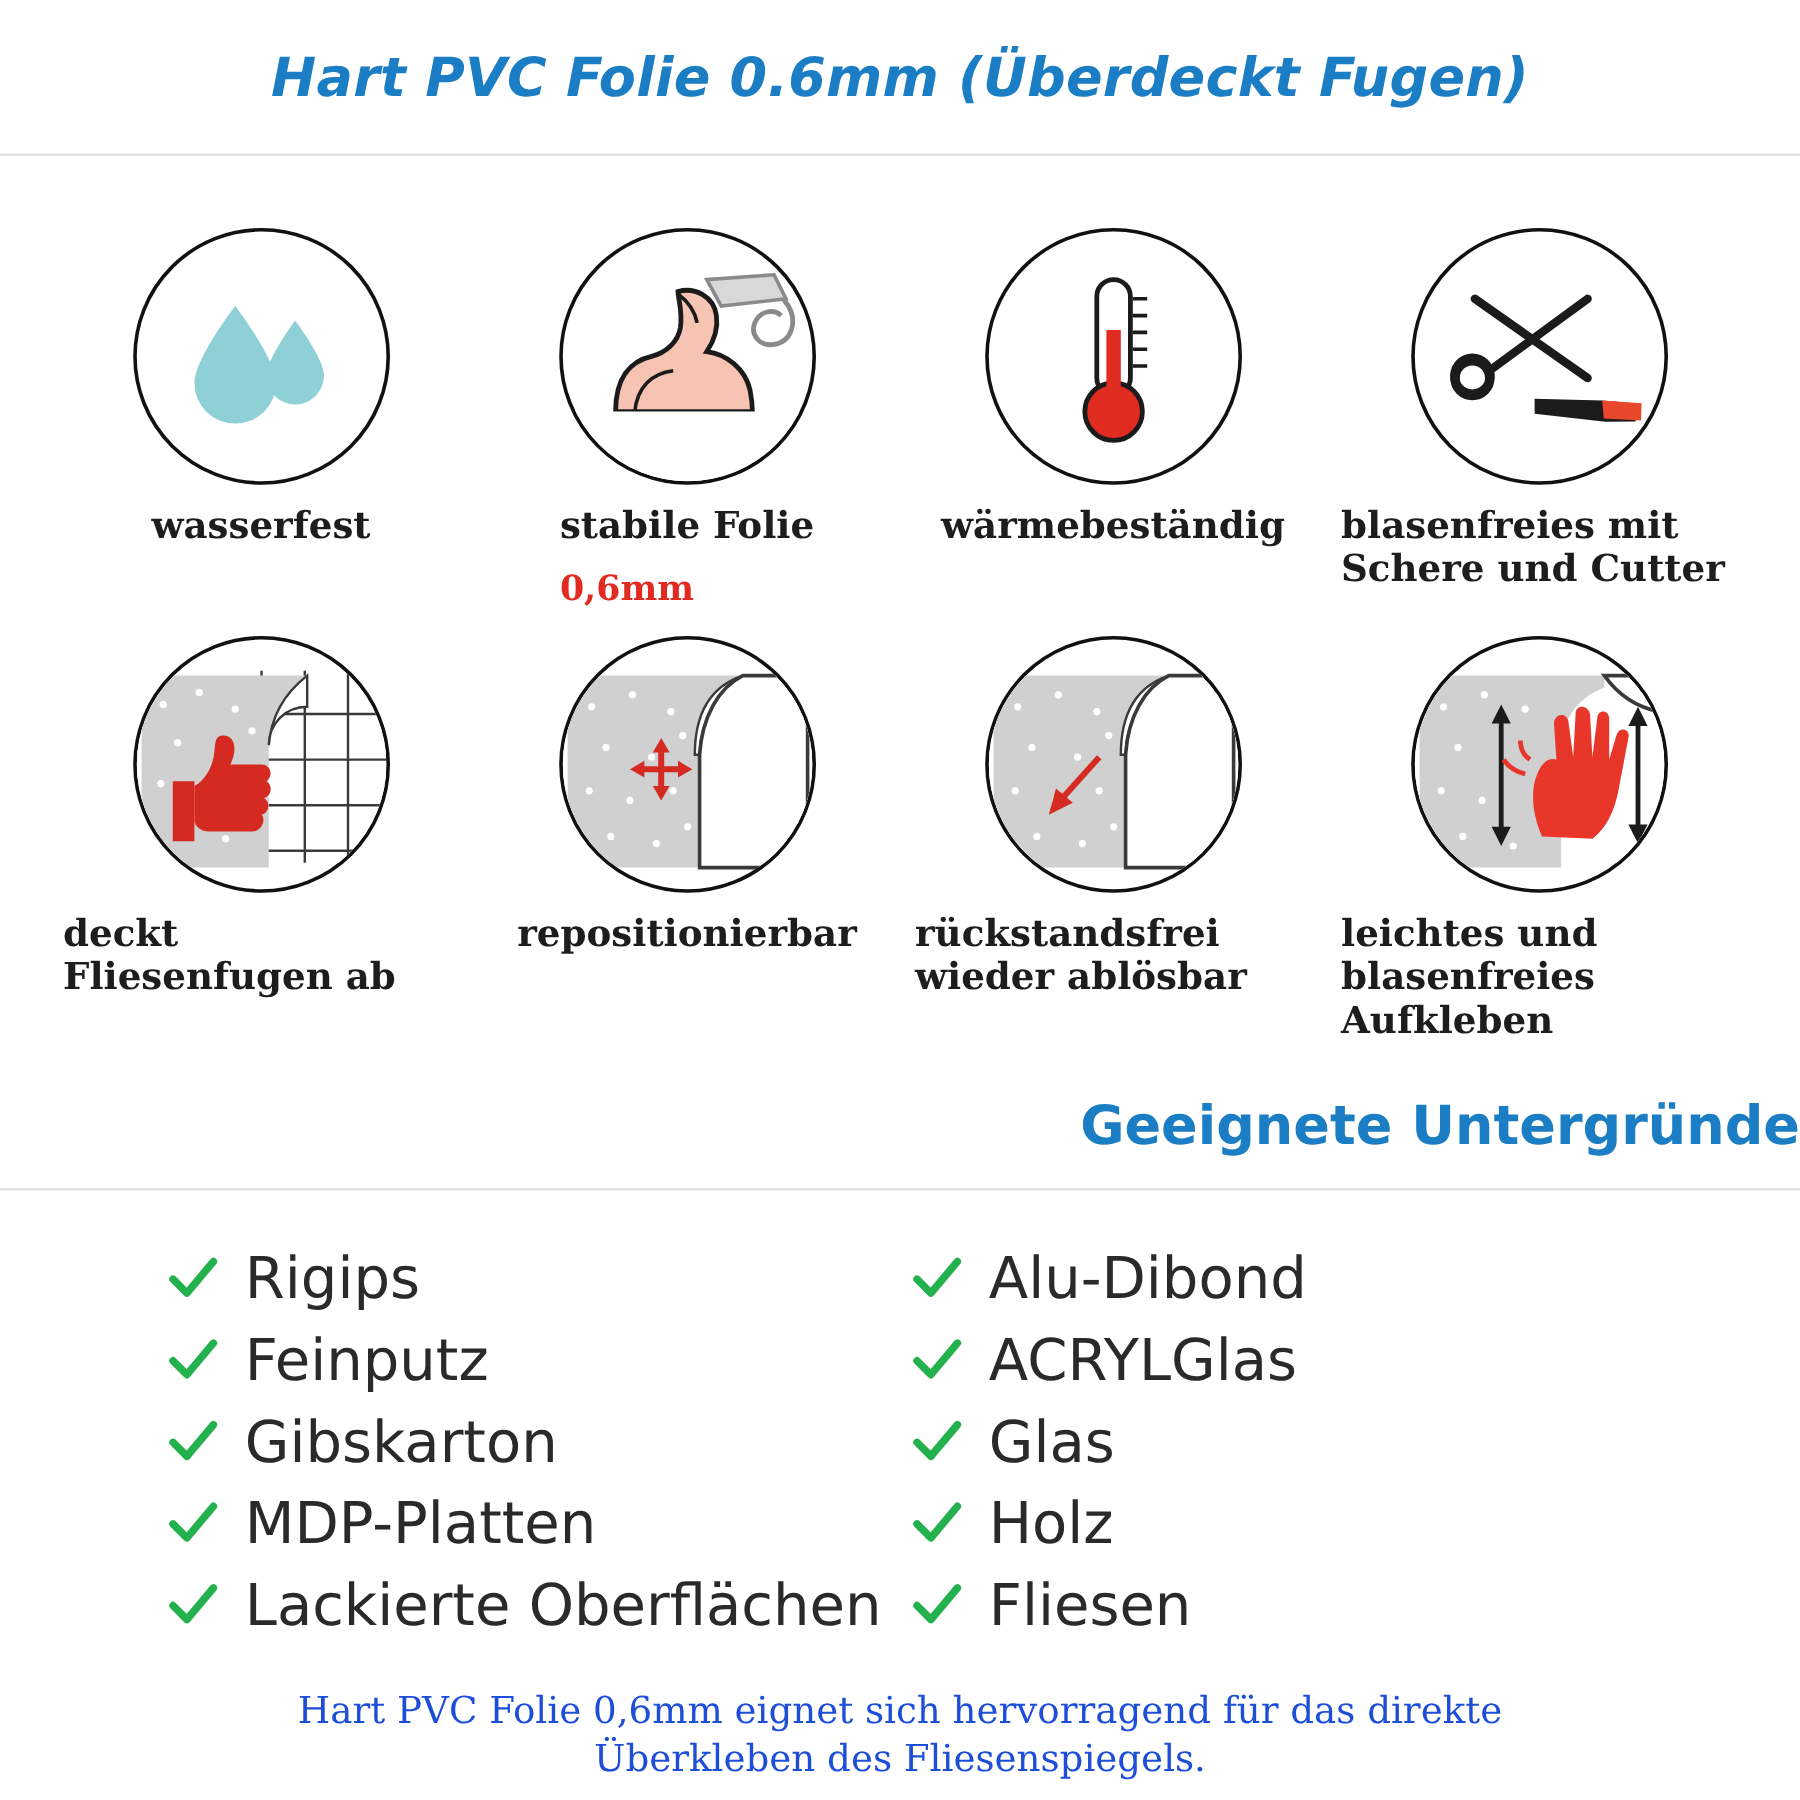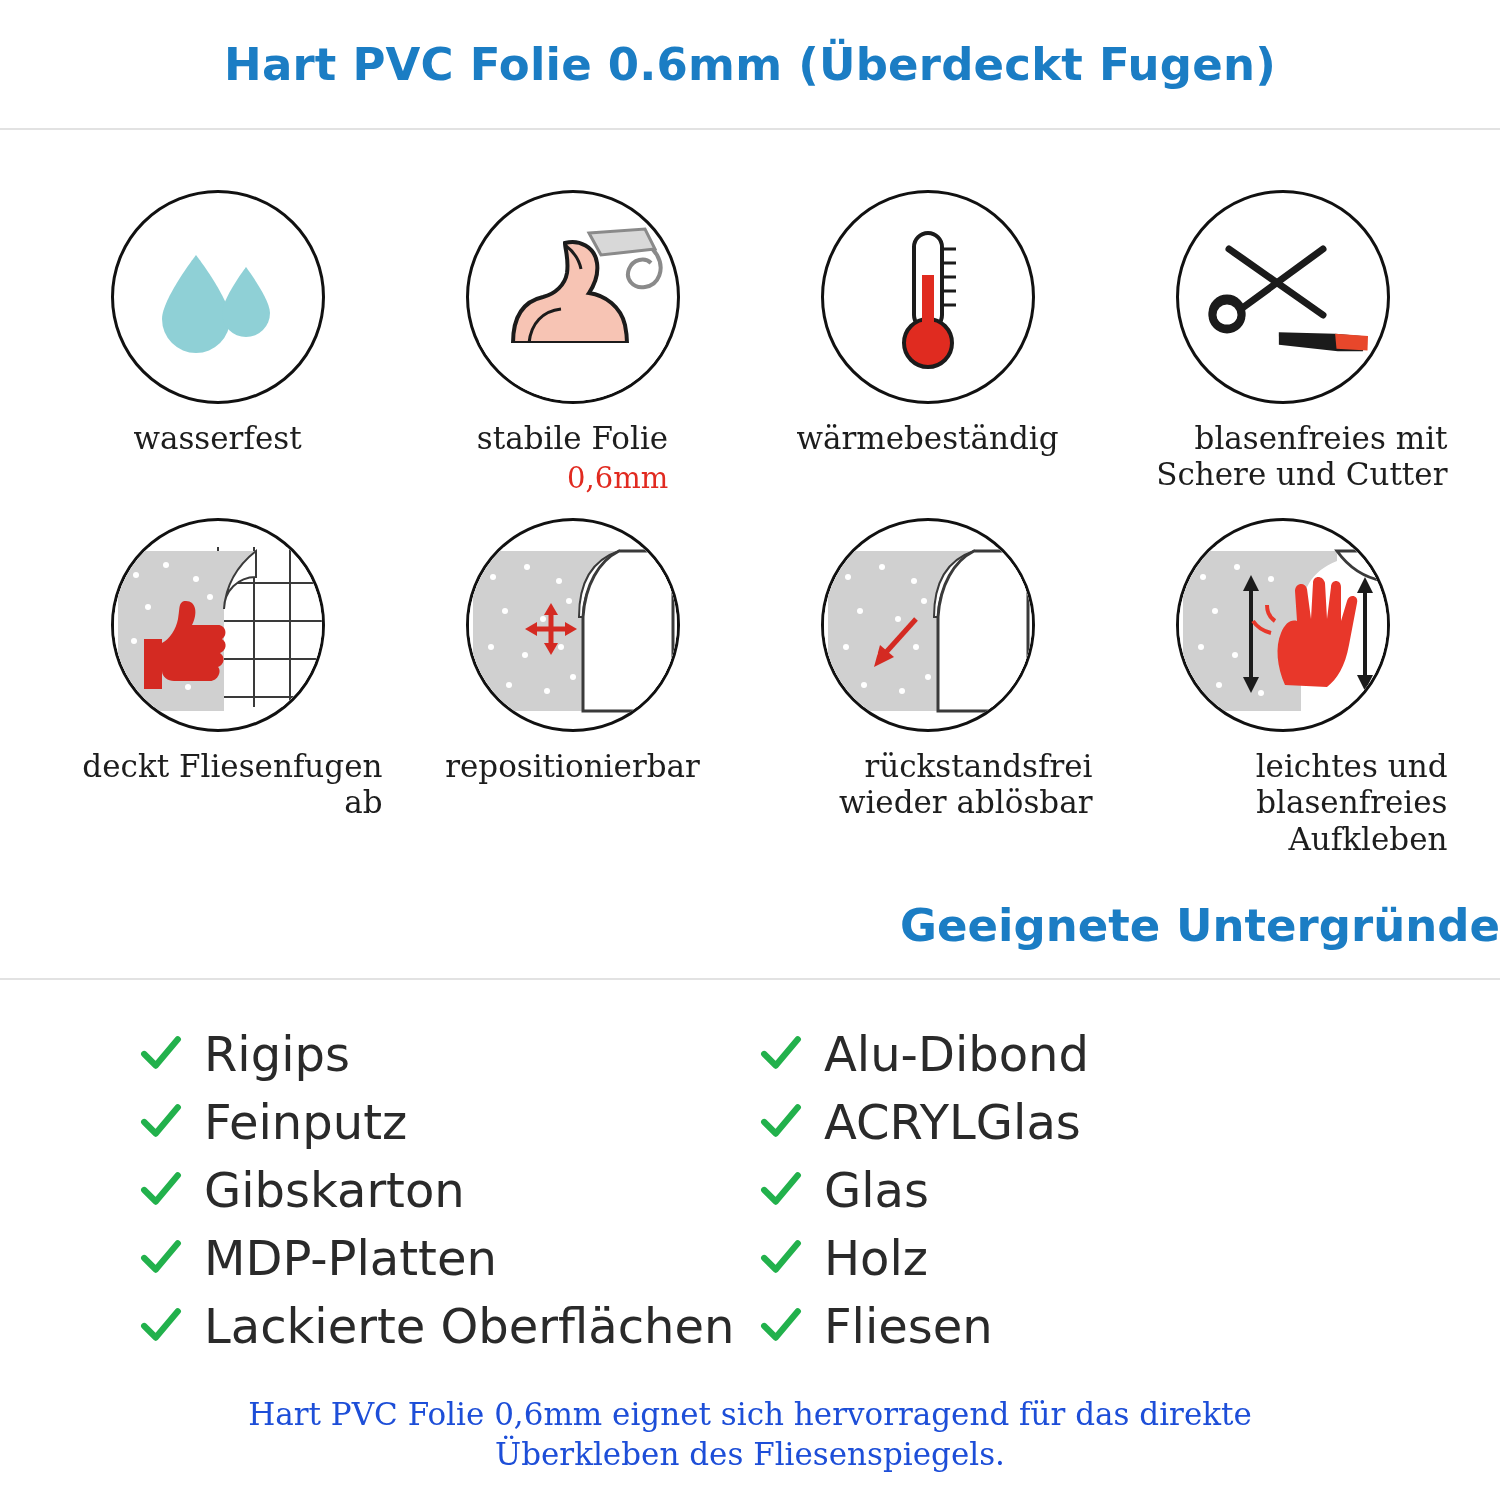--- a/index.html
+++ b/index.html
@@ -10,20 +10,21 @@
     color:#1a1a1a;
     overflow:hidden;
   }
   .page{position:relative;width:1500px;height:1500px;box-sizing:border-box;}
 
   
   .header{
     height:128px;
     display:flex;align-items:center;justify-content:center;
     border-bottom:2px solid #e2e2e2;
+    font-style:italic;
   }
   .header h1{
     margin:0;
     font-size:45px;
     font-weight:700;
     color:#1b7dc4;
     letter-spacing:0.2px;
     font-family:"DejaVu Sans", sans-serif;
   }
 
@@ -42,32 +43,33 @@
     width:208px;height:208px;border-radius:50%;
     border:3px solid #111;
     overflow:hidden;
     position:relative;
     background:#fff;
     display:flex;align-items:center;justify-content:center;
   }
   .badge svg{display:block;}
   .caption{
     margin-top:16px;
-    text-align:right;
+    text-align:left;
     font-size:31px;
     line-height:1.17;
     color:#1d1d1d;
     max-width:330px;
     font-family:"DejaVu Serif", serif;
+    font-weight:bold;
   }
   .sub{
     display:block;
     color:#e12a20;
     font-size:29px;
-    margin-top:6px;
+    margin-top:18px;
   }
 
   
   .midtitle{
     margin-top:42px;
     text-align:right;
     font-size:45px;
     font-weight:700;
     color:#1b7dc4;
     padding-bottom:26px;

